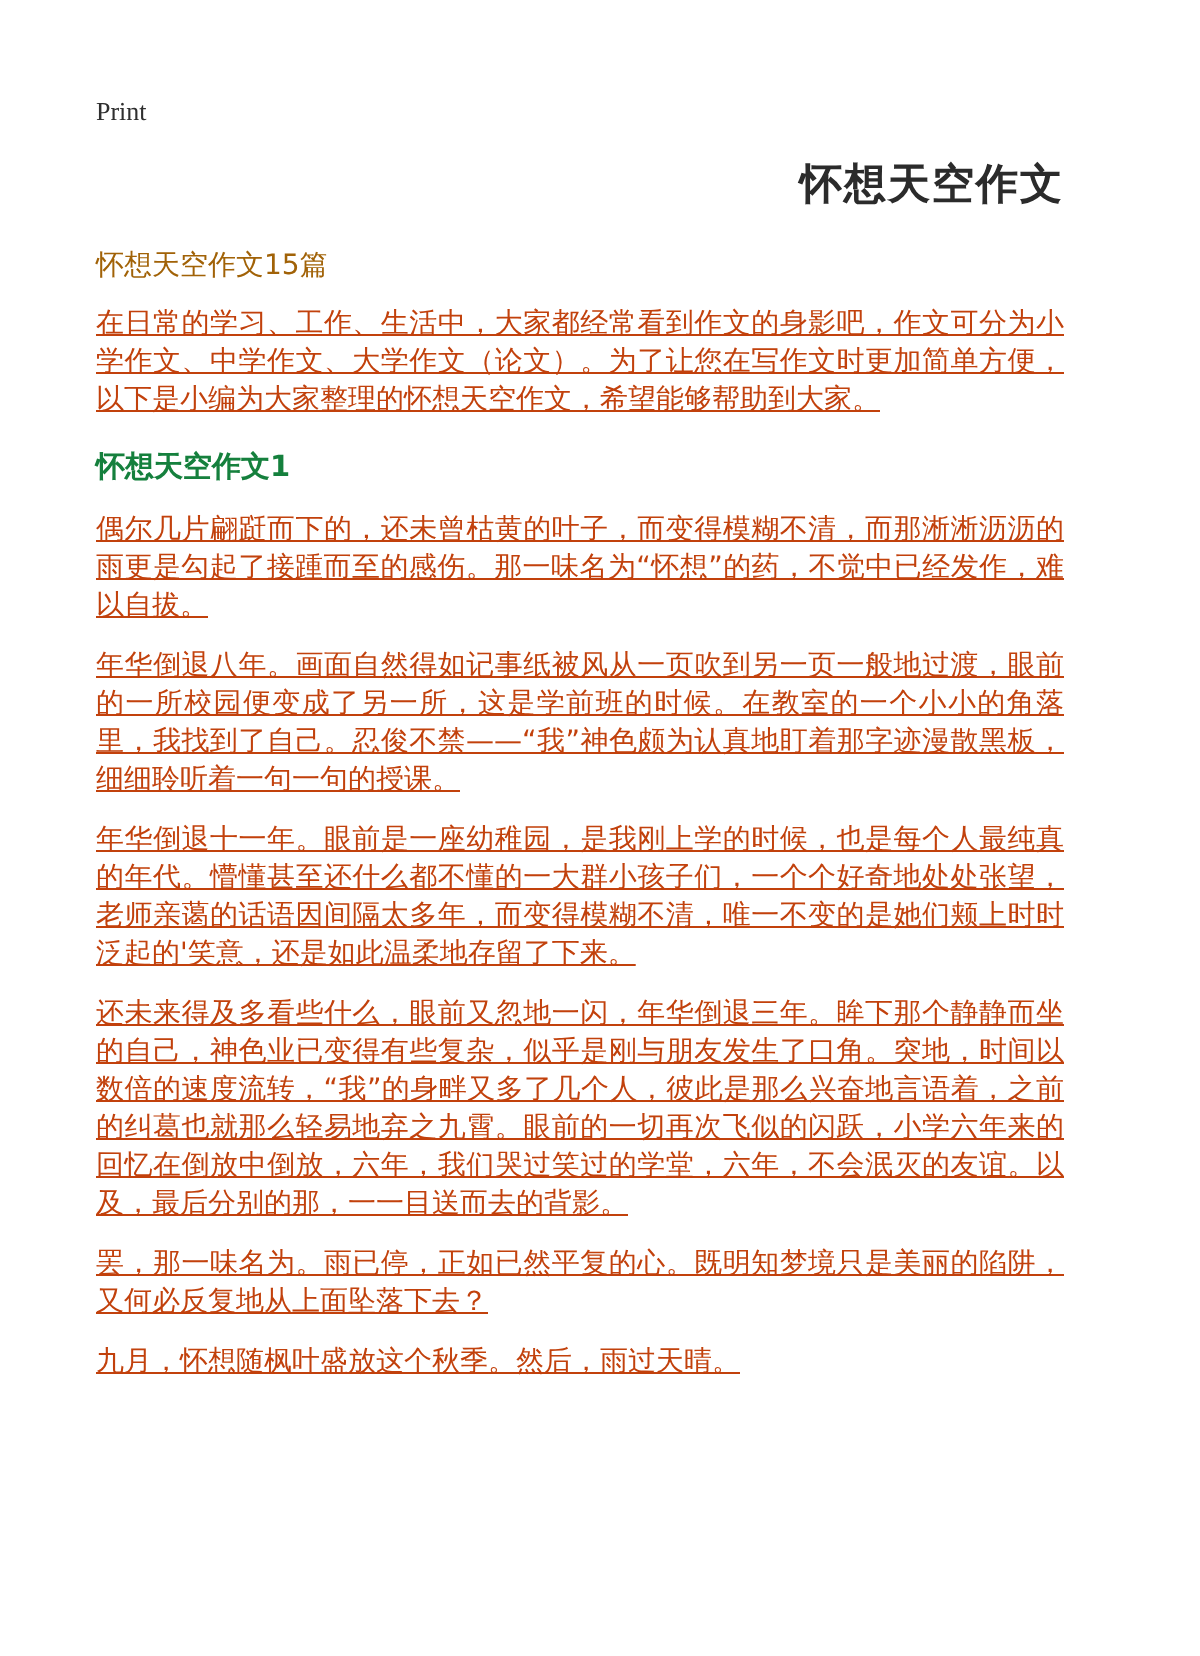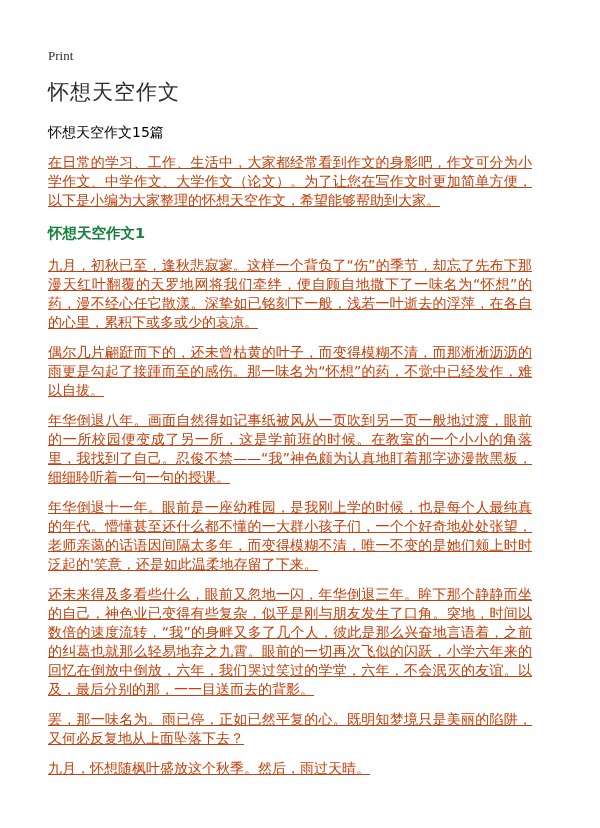--- a/index.html
+++ b/index.html
@@ -25,29 +25,29 @@
     font-family: "Liberation Serif", "DejaVu Serif", serif;
     font-size: 13px;
     color: #2f2f2f;
     margin: 0 0 14px 0;
     cursor: pointer;
     width: -moz-fit-content;
     width: fit-content;
   }
   h1.doc-title {
     font-size: 21px;
-    font-weight: normal;
+    font-weight: bold;
     color: #2b2b2b;
-    text-align: left;
+    text-align: right;
     margin: 6px 0 18px 0;
     letter-spacing: 1px;
   }
   .doc-subtitle {
     font-size: 14px;
-    color: #000000;
+    color: #a16207;
     margin: 0 0 11px 0;
   }
   p.body-text {
     font-size: 14px;
     line-height: 19px;
     color: #c2410c;
     text-align: justify;
     word-break: break-all;
     margin: 0 0 11px 0;
     text-decoration: underline;
@@ -67,21 +67,20 @@
 
   <h1 class="doc-title">怀想天空作文</h1>
 
   <div class="doc-subtitle">怀想天空作文15篇</div>
 
   <p class="body-text">在日常的学习、工作、生活中，大家都经常看到作文的身影吧，作文可分为小学作文、中学作文、大学作文（论文）。为了让您在写作文时更加简单方便，以下是小编为大家整理的怀想天空作文，希望能够帮助到大家。</p>
 
   <h2 class="section-heading">怀想天空作文1</h2>
 
   <div id="essay-body">
-      <p class="body-text">九月，初秋已至，逢秋悲寂寥。这样一个背负了“伤”的季节，却忘了先布下那漫天红叶翻覆的天罗地网将我们牵绊，便自顾自地撒下了一味名为“怀想”的药，漫不经心任它散漾。深挚如已铭刻下一般，浅若一叶逝去的浮萍，在各自的心里，累积下或多或少的哀凉。</p>
       <p class="body-text">偶尔几片翩跹而下的，还未曾枯黄的叶子，而变得模糊不清，而那淅淅沥沥的雨更是勾起了接踵而至的感伤。那一味名为“怀想”的药，不觉中已经发作，难以自拔。</p>
       <p class="body-text">年华倒退八年。画面自然得如记事纸被风从一页吹到另一页一般地过渡，眼前的一所校园便变成了另一所，这是学前班的时候。在教室的一个小小的角落里，我找到了自己。忍俊不禁——“我”神色颇为认真地盯着那字迹漫散黑板，细细聆听着一句一句的授课。</p>
       <p class="body-text">年华倒退十一年。眼前是一座幼稚园，是我刚上学的时候，也是每个人最纯真的年代。懵懂甚至还什么都不懂的一大群小孩子们，一个个好奇地处处张望，老师亲蔼的话语因间隔太多年，而变得模糊不清，唯一不变的是她们颊上时时泛起的'笑意，还是如此温柔地存留了下来。</p>
       <p class="body-text">还未来得及多看些什么，眼前又忽地一闪，年华倒退三年。眸下那个静静而坐的自己，神色业已变得有些复杂，似乎是刚与朋友发生了口角。突地，时间以数倍的速度流转，“我”的身畔又多了几个人，彼此是那么兴奋地言语着，之前的纠葛也就那么轻易地弃之九霄。眼前的一切再次飞似的闪跃，小学六年来的回忆在倒放中倒放，六年，我们哭过笑过的学堂，六年，不会泯灭的友谊。以及，最后分别的那，一一目送而去的背影。</p>
       <p class="body-text">罢，那一味名为。雨已停，正如已然平复的心。既明知梦境只是美丽的陷阱，又何必反复地从上面坠落下去？</p>
       <p class="body-text">九月，怀想随枫叶盛放这个秋季。然后，雨过天晴。</p>
     </div>
 </div>
 
 </body></html>

